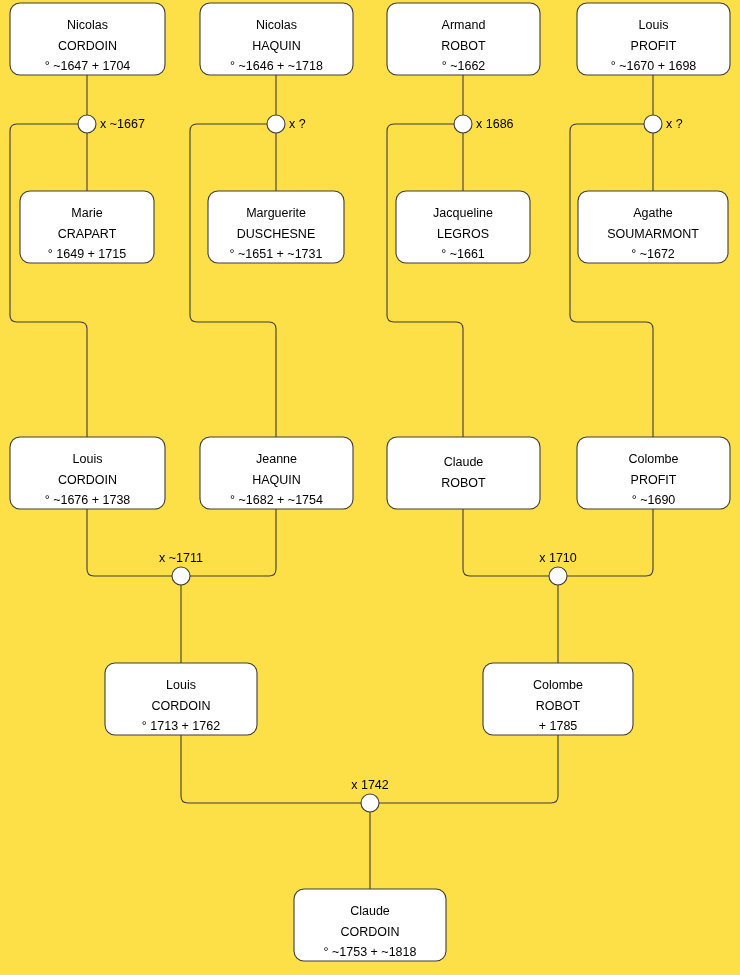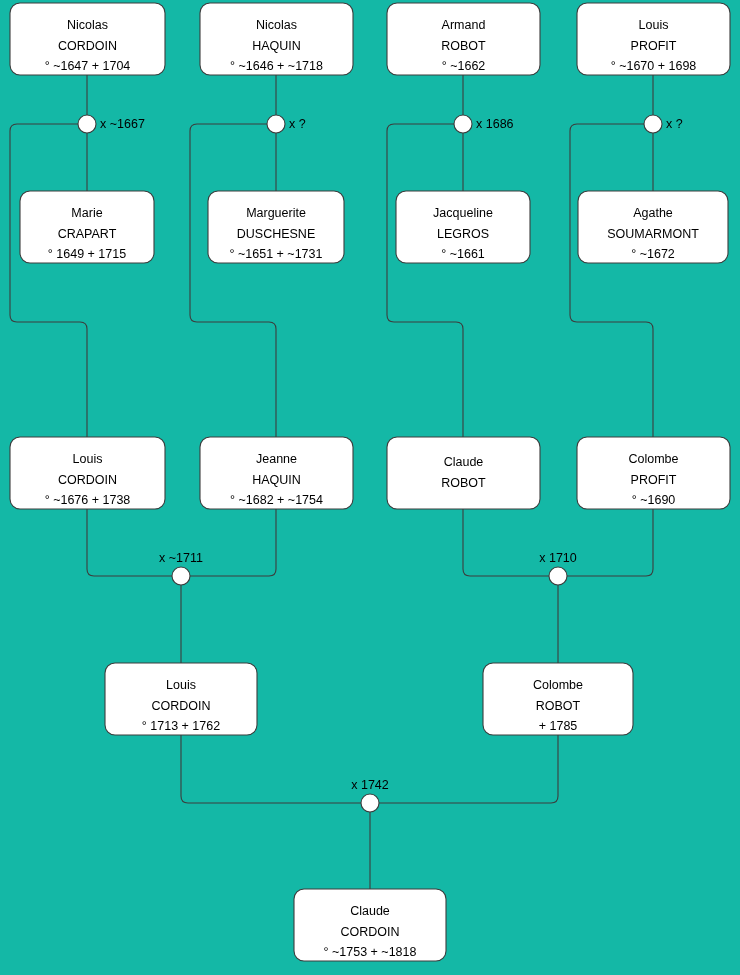--- a/index.html
+++ b/index.html
@@ -4,21 +4,21 @@
 <style>
   html, body {
     margin: 0;
     padding: 0;
     background: #ffffff;
   }
   #tree-root {
     position: relative;
     width: 740px;
     height: 975px;
-    background: #14b8a6;
+    background: #fde047;
     font-family: "Liberation Sans", sans-serif;
     overflow: hidden;
   }
   svg.tree-canvas {
     position: absolute;
     left: 0;
     top: 0;
     width: 740px;
     height: 975px;
     display: block;

